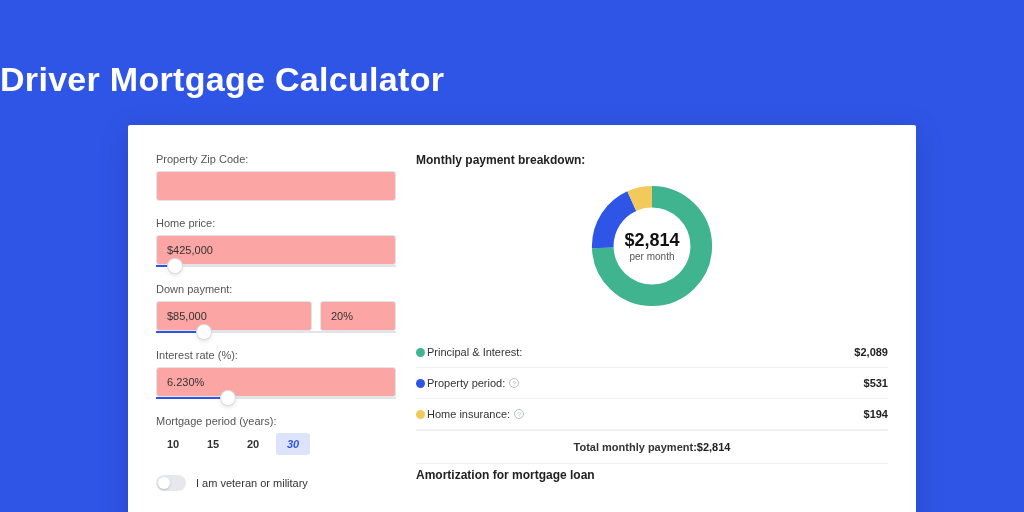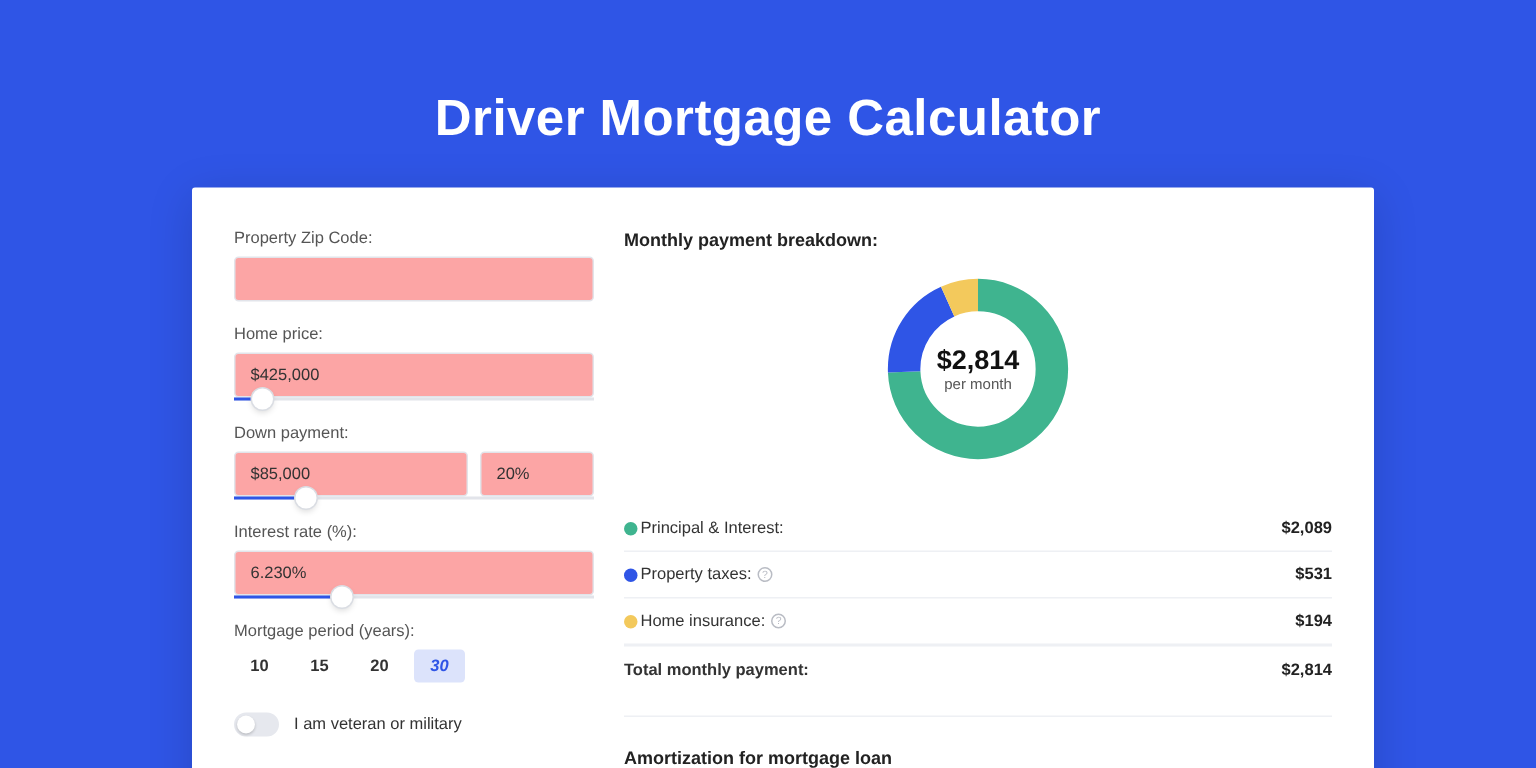--- a/index.html
+++ b/index.html
@@ -1,19 +1,19 @@
 <!DOCTYPE html>
 <html><head>
 <meta charset="utf-8">
 <style>
   * { box-sizing: border-box; margin: 0; padding: 0; }
   html, body { width: 1024px; height: 512px; overflow: hidden; font-family: -apple-system, BlinkMacSystemFont, "Segoe UI", Arial, sans-serif; }
   body { background: #2f55e6; display: flex; flex-direction: column; align-items: center; }
   .stage { width: 1024px; height: 512px; position: relative; }
-  .title { color: #fff; font-size: 34px; font-weight: 800; text-align: center; margin-top: 60px; letter-spacing: 0.3px; }
+  .title { color: #fff; font-size: 34px; font-weight: 800; margin-top: 60px; letter-spacing: 0.3px; }
   .card { position: absolute; top: 125px; left: 128px; width: 788px; height: 600px; background: #fff; border-radius: 2px 2px 0 0; box-shadow: 0 6px 30px rgba(0,0,0,0.15); padding: 28px 28px 0 28px; }
   .row { display: flex; gap: 20px; }
   .left { width: 240px; flex: none; }
   .right { flex: 1; }
 
   .lbl { font-size: 11px; color: #555; margin-bottom: 6px; }
   .input, .halfinput { width: 100%; height: 30px; border: 1px solid #e2e4ea; border-radius: 3px; font-size: 11px; color: #333; padding: 0 10px; background: #fca5a5; }
   .halfinput { width: 100%; }
   .dp-row { display: flex; gap: 8px; }
   .dp-row .big { flex: 0 0 156px; }
@@ -34,29 +34,29 @@
   .r-head { font-size: 12px; font-weight: 700; color: #222; margin-bottom: 14px; }
   .donut-wrap { display: flex; justify-content: center; margin-bottom: 26px; }
   .donut { position: relative; width: 130px; height: 130px; }
   .donut svg { width: 130px; height: 130px; transform: rotate(-90deg); }
   .donut .center { position: absolute; left: 0; top: 0; width: 100%; height: 100%; display: flex; flex-direction: column; align-items: center; justify-content: center; }
   .donut .center .big { font-size: 18px; font-weight: 800; color: #111; }
   .donut .center .small { font-size: 10px; color: #555; }
 
   .legend { display: flex; flex-direction: column; }
   .legend-row { display: flex; align-items: center; justify-content: space-between; padding: 9px 0; border-bottom: 1px solid #eef0f4; font-size: 11px; }
-  .legend-row:last-child { border-bottom: none; }
+  .legend-row:last-child { border-bottom: none; justify-content: center; }
   .legend-left { display: flex; align-items: center; gap: 2px; color: #333; }
   .dot { width: 9px; height: 9px; border-radius: 50%; flex: none; }
   .legend-val { font-weight: 600; color: #222; }
   .total-row { padding-top: 10px; padding-bottom: 10px; font-weight: 700; border-top: 1px solid #eef0f4; border-bottom: none; }
   .total-row .legend-left { font-weight: 700; }
   .help-ic { width: 10px; height: 10px; border: 1px solid #b9bcc4; color: #b9bcc4; font-size: 7px; border-radius: 50%; display: inline-flex; align-items: center; justify-content: center; margin-left: 2px; }
 
-  .amort { border-top: 1px solid #eef0f4; margin-top: 14px; padding-top: 20px; }
+  .amort { border-top: 1px solid #eef0f4; padding-top: 4px; }
   .amort h3 { font-size: 12px; font-weight: 700; color: #222; margin-bottom: 10px; }
 </style>
 </head>
 <body>
 
 <div class="stage">
   <h1 class="title">Driver Mortgage Calculator</h1>
 
   <div class="card">
     <div class="row">
@@ -138,21 +138,21 @@
             <div class="legend-row">
               <div class="legend-left">
                 <span class="dot" style="background: rgb(63, 180, 143);"></span>
                 <span>Principal &amp; Interest:</span>
               </div>
               <div class="legend-val">$2,089</div>
             </div>
             <div class="legend-row">
               <div class="legend-left">
                 <span class="dot" style="background: rgb(47, 85, 230);"></span>
-                <span>Property taxes:</span>
+                <span>Property period:</span>
                 <span class="help-ic">?</span>
               </div>
               <div class="legend-val">$531</div>
             </div>
             <div class="legend-row">
               <div class="legend-left">
                 <span class="dot" style="background: rgb(243, 201, 92);"></span>
                 <span>Home insurance:</span>
                 <span class="help-ic">?</span>
               </div>

